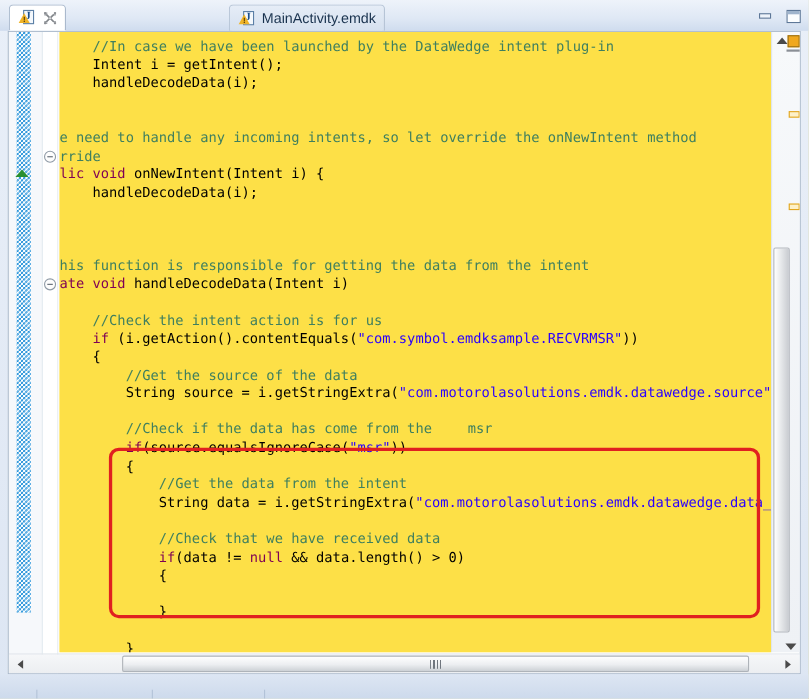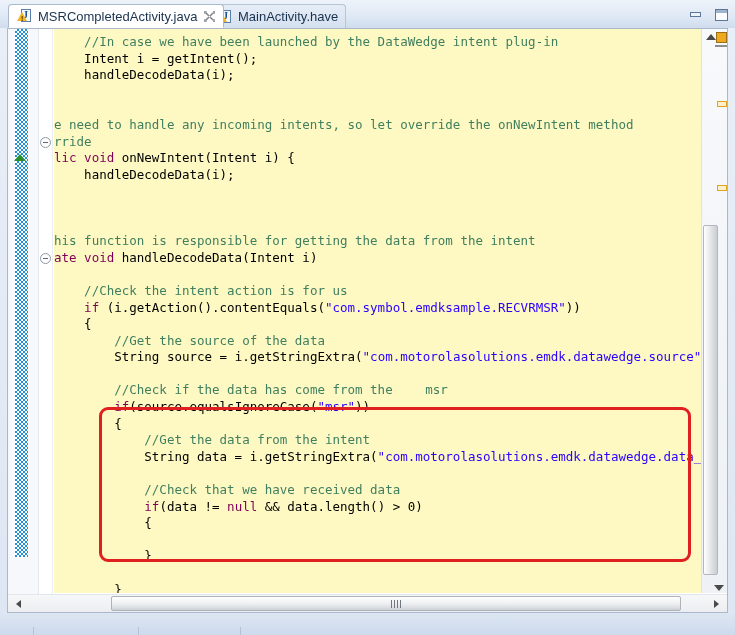--- a/index.html
+++ b/index.html
@@ -170,21 +170,21 @@
     left: 2px; top: 4px; width: 5px; height: 1px;
     background: #5d6772;
   }
 
   
   #code {
     position: absolute;
     left: 46px; top: 0;
     right: 26px; bottom: 19px;
     overflow: hidden;
-    background: #fef9c3;
+    background: #fde047;
   }
   #codelines {
     position: absolute;
     left: 0; top: 5px;
     font-family: "DejaVu Sans Mono", monospace;
     font-size: 12.5px;
     line-height: 16.6px;
     white-space: pre;
     color: #000000;
   }
@@ -330,42 +330,41 @@
 
   <div id="tabstrip">
 
     <div class="tab active" id="tab0" style="left:8px;">
       <span class="file-icon">
         <span class="page"></span>
         <span class="jletter">J</span>
         <span class="warn"></span>
         <span class="warn-ex">!</span>
       </span>
-      <span class="tab-label">MSRCompletedActivity.java</span>
       <span class="close-x">
         <svg width="13" height="13" viewBox="0 0 13 13">
           <g stroke="#5a5f66" stroke-width="1.6" fill="none">
             <path d="M3 3 L6 6 M7 7 L10 10 M10 3 L7 6 M6 7 L3 10"></path>
             <path d="M2 1 L2 4 M1 2 L4 2" stroke-width="1.2"></path>
             <path d="M11 1 L11 4 M10 2 L12 2" stroke-width="1.2"></path>
             <path d="M2 9 L2 12 M1 11 L4 11" stroke-width="1.2"></path>
             <path d="M11 9 L11 12 M10 11 L12 11" stroke-width="1.2"></path>
           </g>
         </svg>
       </span>
     </div>
 
     <div class="tab inactive" id="tab1" style="left:208px;">
       <span class="file-icon">
         <span class="page"></span>
         <span class="jletter">J</span>
         <span class="warn"></span>
         <span class="warn-ex">!</span>
       </span>
-      <span class="tab-label">MainActivity.have</span>
+      <span class="tab-label">MainActivity.emdk</span>
     </div>
 
     <div class="winbtns">
       <span class="winbtn">
         <span class="minglyph"></span>
       </span>
       <span class="winbtn">
         <span class="maxglyph"></span>
       </span>
     </div>

